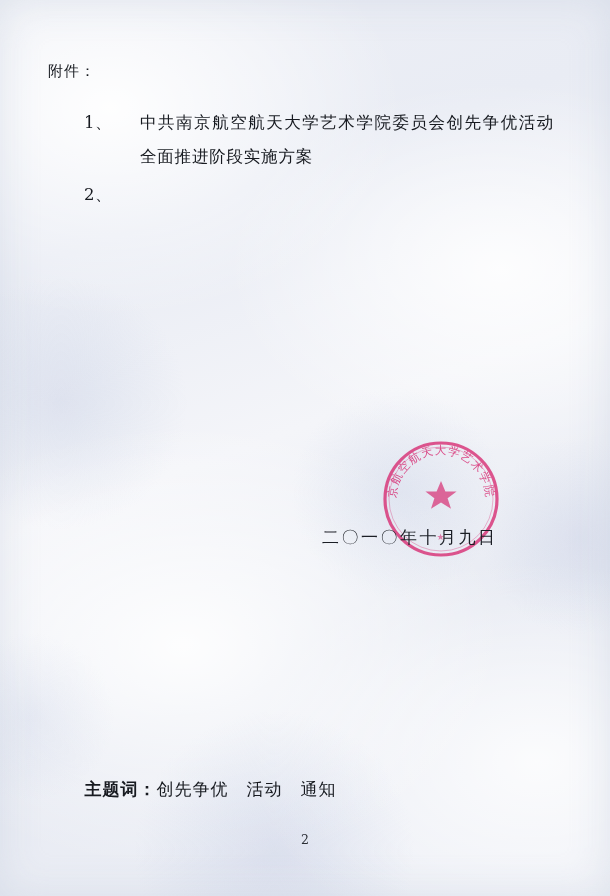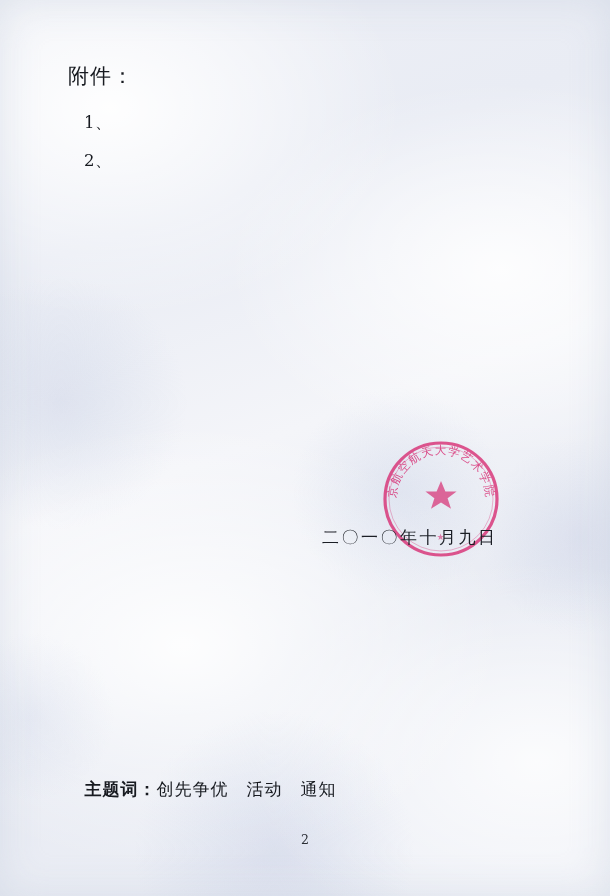--- a/index.html
+++ b/index.html
@@ -52,24 +52,23 @@
     position: absolute;
     inset: 0;
     color: #1d1f26;
   }
 
   
   .attach-label {
     position: absolute;
     left: 48px;
     top: 62px;
-    font-size: 21px;
+    font-size: 15px;
     letter-spacing: 1px;
     color: #171a20;
-    margin-left: 20px;
   }
 
   .attach-list {
     position: absolute;
     left: 84px;
     top: 106px;
     width: 470px;
   }
 
   .attach-item {
@@ -150,20 +149,21 @@
   <div class="paper-noise"></div>
   <div class="edge-shade"></div>
 
   <div class="content">
 
     <div class="attach-label">附件：</div>
 
     <div class="attach-list">
       <div class="attach-item">
         <div class="attach-num">1、</div>
+        <div class="attach-text">中共南京航空航天大学艺术学院委员会创先争优活动全面推进阶段实施方案</div>
       </div>
       <div class="attach-item">
         <div class="attach-num">2、</div>
       </div>
     </div>
 
     <div class="seal">
       <svg width="126" height="126" viewBox="0 0 126 126" xmlns="http://www.w3.org/2000/svg">
         <defs>
           <path id="sealArc" d="M 63,63 m 0,-47 a 47,47 0 1,1 -0.1,0"></path>

